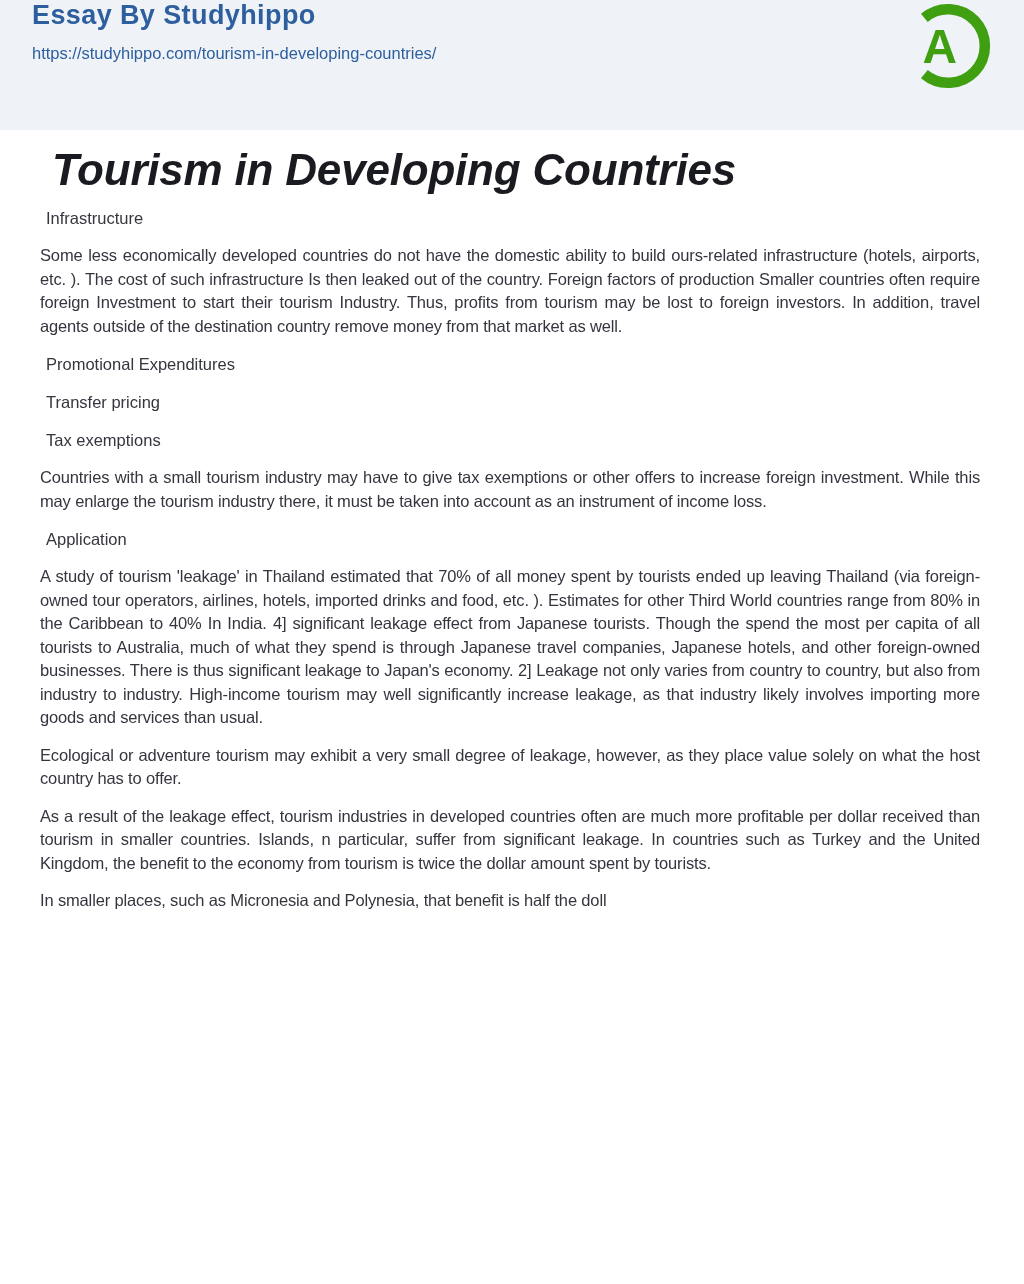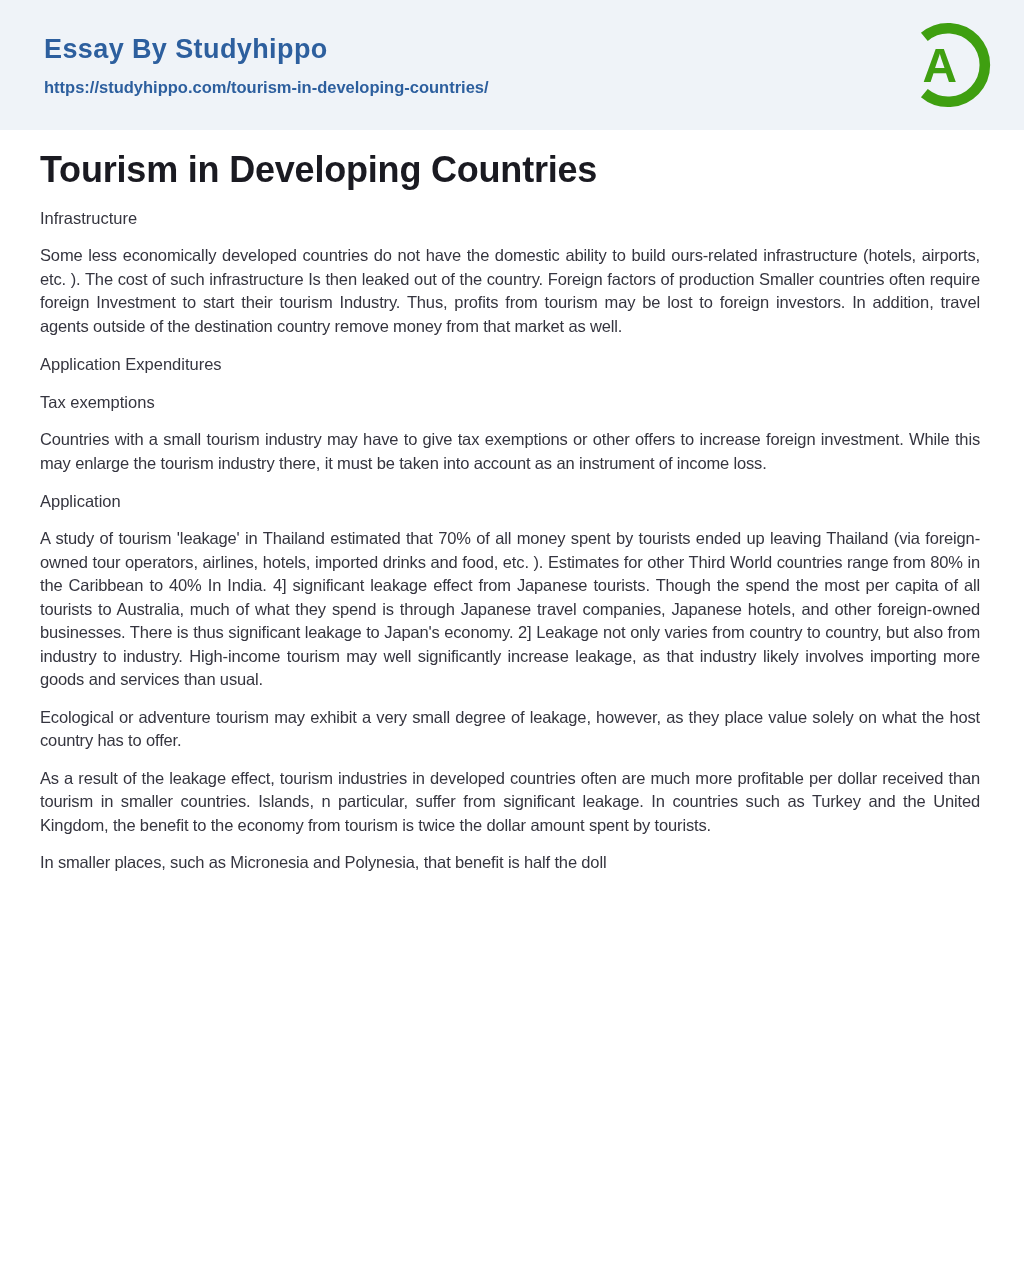--- a/index.html
+++ b/index.html
@@ -12,59 +12,59 @@
   }
   .page {
     width: 1024px;
     min-height: 1284px;
     background: #ffffff;
   }
   .page-header {
     background: #eff3f8;
     height: 130px;
     display: flex;
-    align-items: center;
     justify-content: space-between;
-    padding: 0 30px 0 44px;
+    padding: 0 30px 0 32px;
   }
   .header-text { display: flex; flex-direction: column; }
   .site-title {
     color: #2d5f9e;
     font-size: 27px;
     font-weight: 700;
     letter-spacing: 0.4px;
     margin-bottom: 13px;
   }
   .page-url {
     color: #2d5f9e;
     font-size: 16.5px;
-    font-weight: 700;
+    font-weight: 400;
     text-decoration: none;
     cursor: pointer;
   }
   .logo { width: 92px; height: 92px; flex: 0 0 auto; }
   .logo svg { display: block; }
 
   .main {
     padding: 21px 40px 30px 40px;
   }
   h1.article-title {
-    font-size: 36px;
+    font-size: 44px;
     line-height: 38px;
     font-weight: 700;
     color: #1a1a21;
     letter-spacing: -0.2px;
-    margin: 0 0 17px 0;
+    margin: 0 0 17px 12px;
+    font-style: italic;
   }
   h2.section-heading {
     font-size: 16.5px;
     line-height: 24px;
     font-weight: 400;
     color: #35353f;
-    margin: 0 0 14px 0;
+    margin: 0 0 14px 6px;
   }
   p.paragraph {
     font-size: 16.5px;
     line-height: 23.5px;
     font-weight: 400;
     color: #35353f;
     text-align: justify;
     margin: 0 4px 14px 0;
     letter-spacing: -0.15px;
   }
@@ -89,24 +89,25 @@
 
   <main class="main">
     <h1 class="article-title">Tourism in Developing Countries</h1>
 
     <section>
       <h2 class="section-heading">Infrastructure</h2>
       <p class="paragraph">Some less economically developed countries do not have the domestic ability to build ours-related infrastructure (hotels, airports, etc. ). The cost of such infrastructure Is then leaked out of the country. Foreign factors of production Smaller countries often require foreign Investment to start their tourism Industry. Thus, profits from tourism may be lost to foreign investors. In addition, travel agents outside of the destination country remove money from that market as well.</p>
     </section>
 
     <section>
-      <h2 class="section-heading">Application Expenditures</h2>
+      <h2 class="section-heading">Promotional Expenditures</h2>
     </section>
 
     <section>
+      <h2 class="section-heading">Transfer pricing</h2>
     </section>
 
     <section>
       <h2 class="section-heading">Tax exemptions</h2>
       <p class="paragraph">Countries with a small tourism industry may have to give tax exemptions or other offers to increase foreign investment. While this may enlarge the tourism industry there, it must be taken into account as an instrument of income loss.</p>
     </section>
 
     <section>
       <h2 class="section-heading">Application</h2>
       <p class="paragraph">A study of tourism 'leakage' in Thailand estimated that 70% of all money spent by tourists ended up leaving Thailand (via foreign-owned tour operators, airlines, hotels, imported drinks and food, etc. ). Estimates for other Third World countries range from 80% in the Caribbean to 40% In India. 4] significant leakage effect from Japanese tourists. Though the spend the most per capita of all tourists to Australia, much of what they spend is through Japanese travel companies, Japanese hotels, and other foreign-owned businesses. There is thus significant leakage to Japan's economy. 2] Leakage not only varies from country to country, but also from industry to industry. High-income tourism may well significantly increase leakage, as that industry likely involves importing more goods and services than usual.</p>

